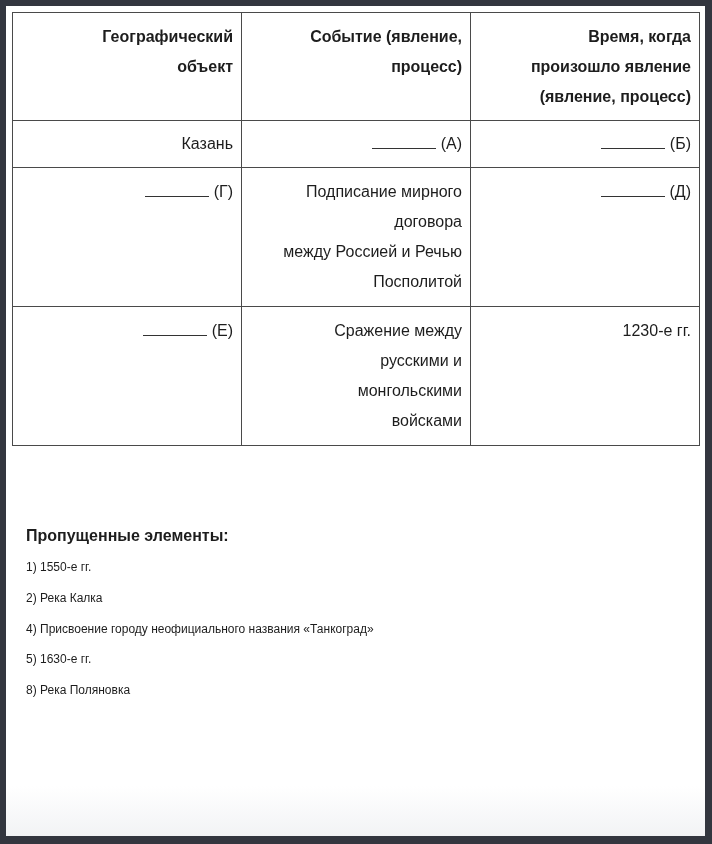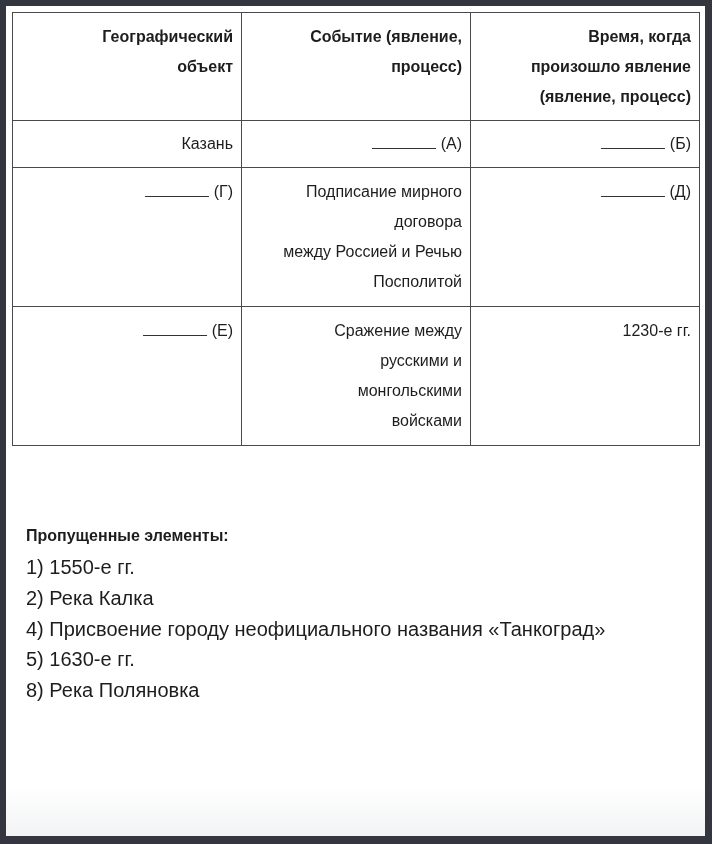--- a/index.html
+++ b/index.html
@@ -62,21 +62,21 @@
       width: 680px;
       margin-left: 14px;
     }
     .missing-title {
       font-weight: bold;
       font-size: 16px;
       line-height: 30px;
       height: 31px;
     }
     .missing-item {
-      font-size: 20px;
+      font-size: 12px;
       line-height: 30px;
       height: 30.8px;
     }
   </style>
 </head>
 <body>
 
 <div class="card">
 
   <table class="task">

